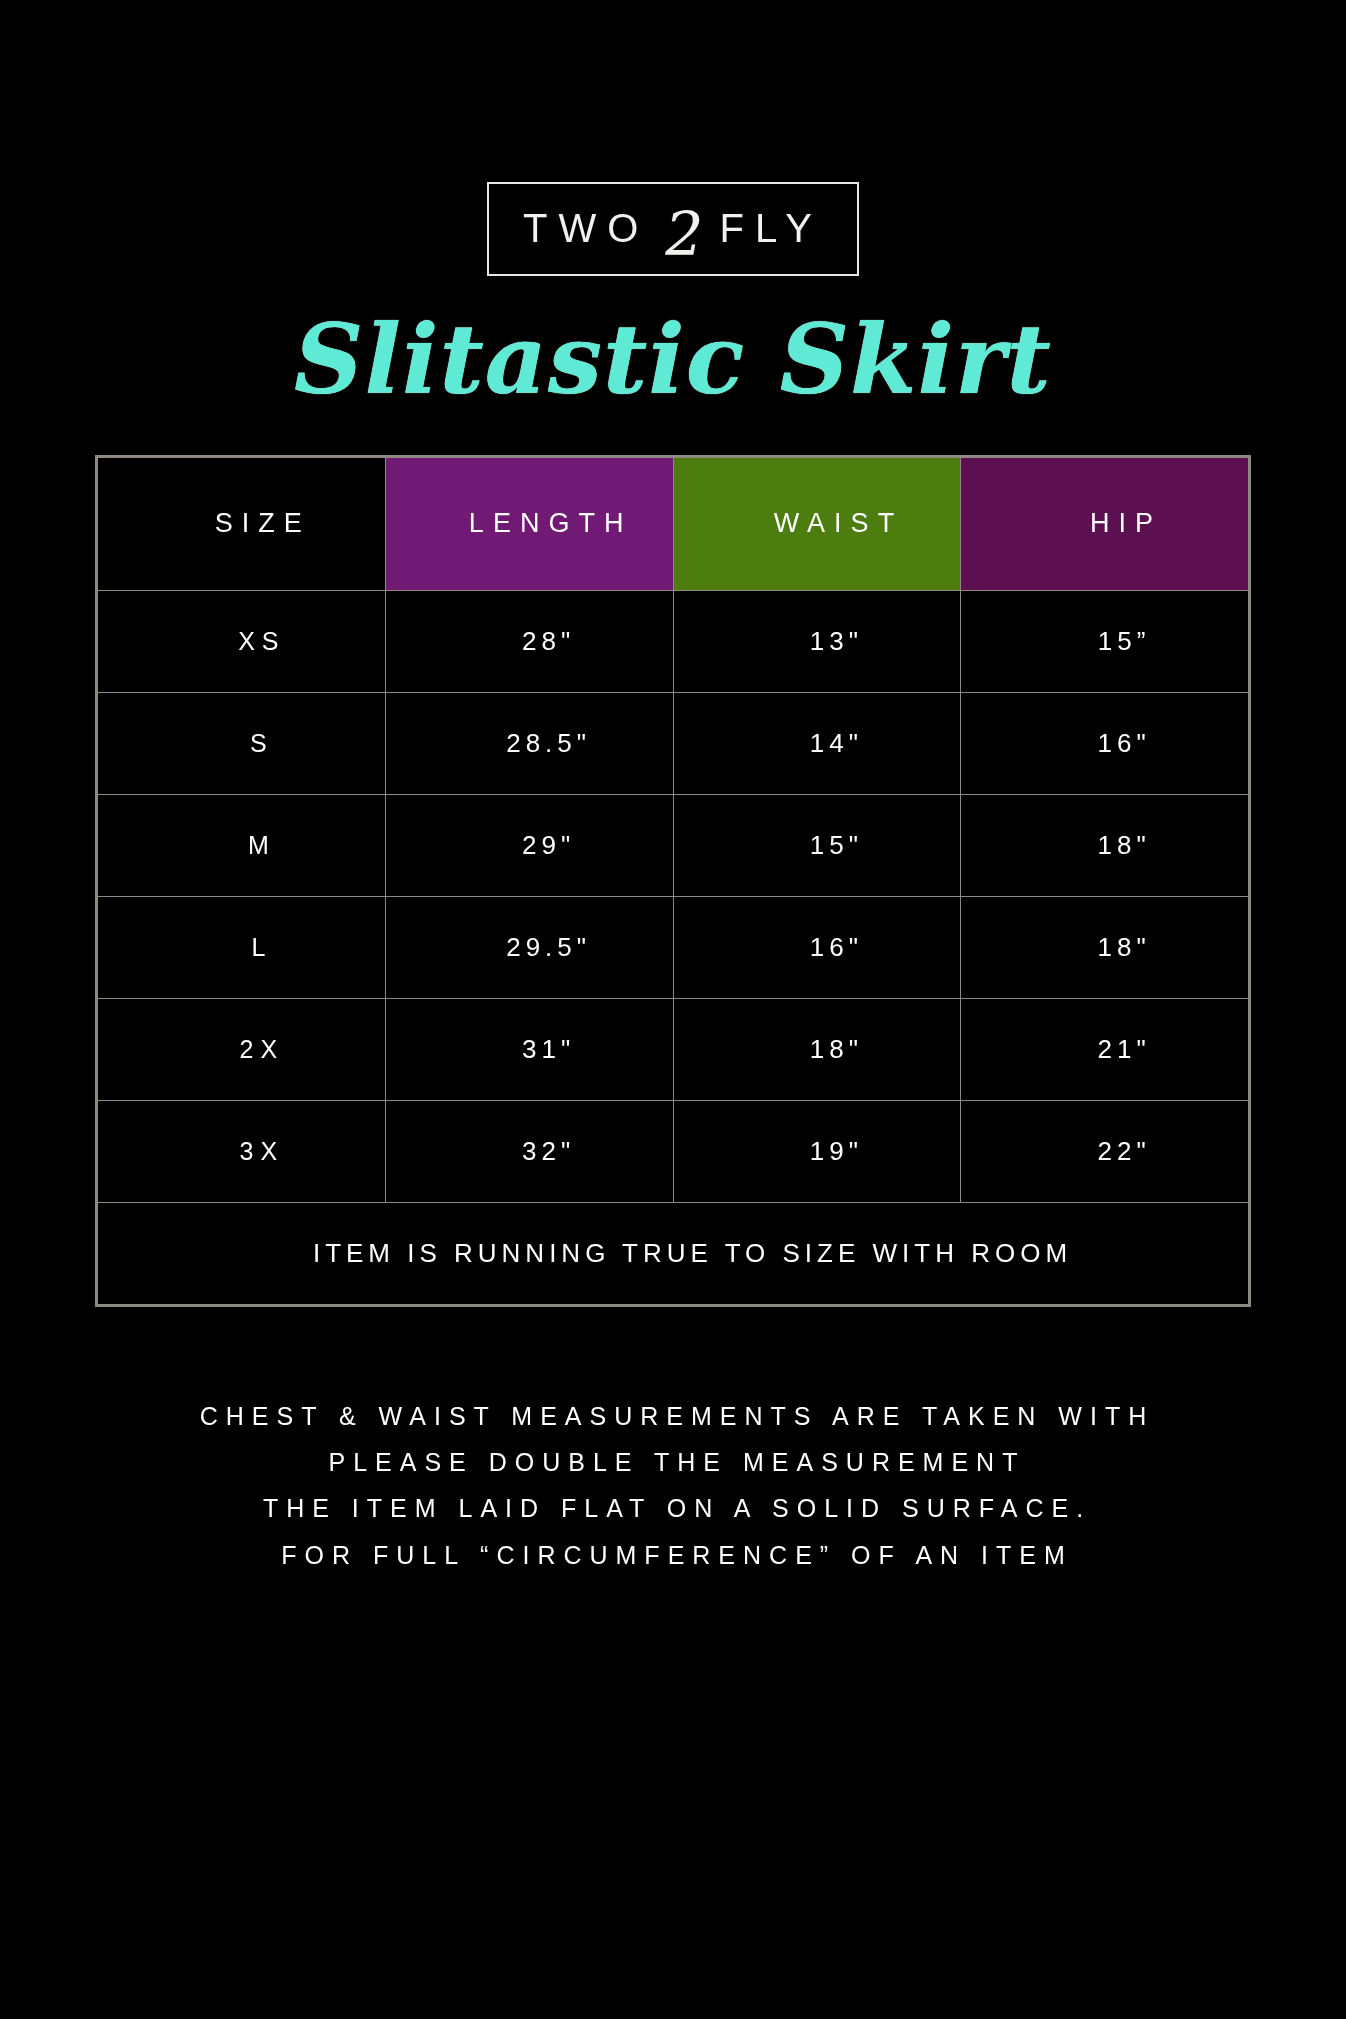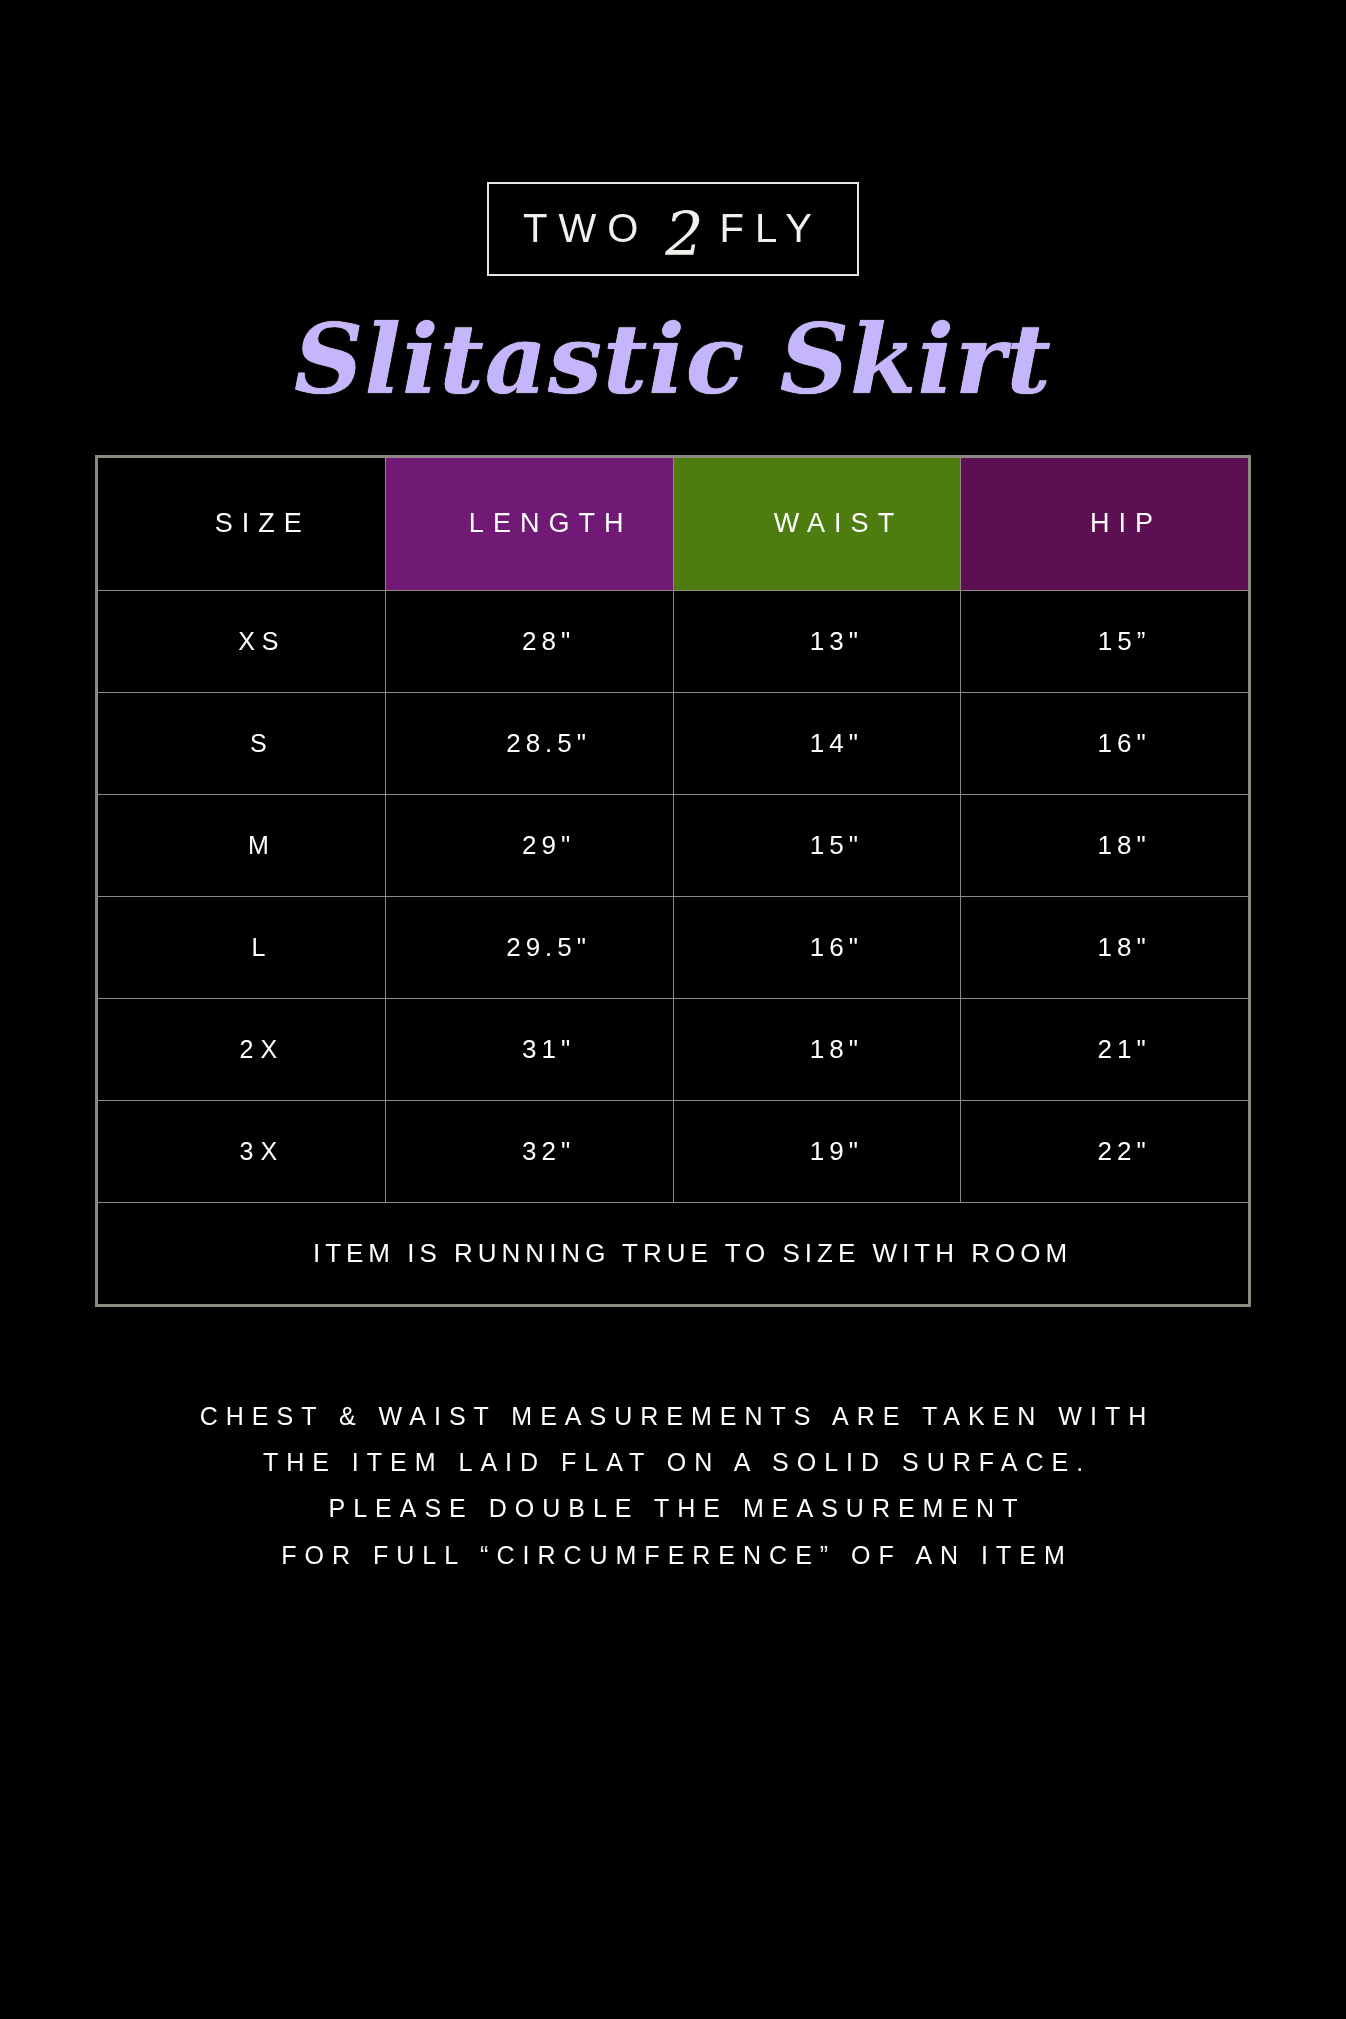--- a/index.html
+++ b/index.html
@@ -55,21 +55,21 @@
     margin: 0 4px;
   }
 
   
   .title-script {
     margin-top: 34px;
     font-family: "DejaVu Serif", serif;
     font-style: italic;
     font-size: 96px;
     font-weight: 700;
-    color: #c4b5fd;
+    color: #5eead4;
     letter-spacing: 1px;
     text-align: center;
     line-height: 1.05;
     text-shadow: 0 0 1px #ffffff;
   }
 
   
   .table-wrap {
     margin-top: 44px;
     width: 1152px;
@@ -195,18 +195,18 @@
         </tr>
         <tr>
           <td class="note-cell" colspan="4">ITEM IS RUNNING TRUE TO SIZE WITH ROOM</td>
         </tr>
       </tbody>
     </table>
   </div>
 
   <div class="footer">
     <div>CHEST &amp; WAIST MEASUREMENTS ARE TAKEN WITH</div>
+    <div>PLEASE DOUBLE THE MEASUREMENT</div>
     <div>THE ITEM LAID FLAT ON A SOLID SURFACE.</div>
-    <div>PLEASE DOUBLE THE MEASUREMENT</div>
     <div>FOR FULL “CIRCUMFERENCE” OF AN ITEM</div>
   </div>
 
 </div>
 
 </body></html>

